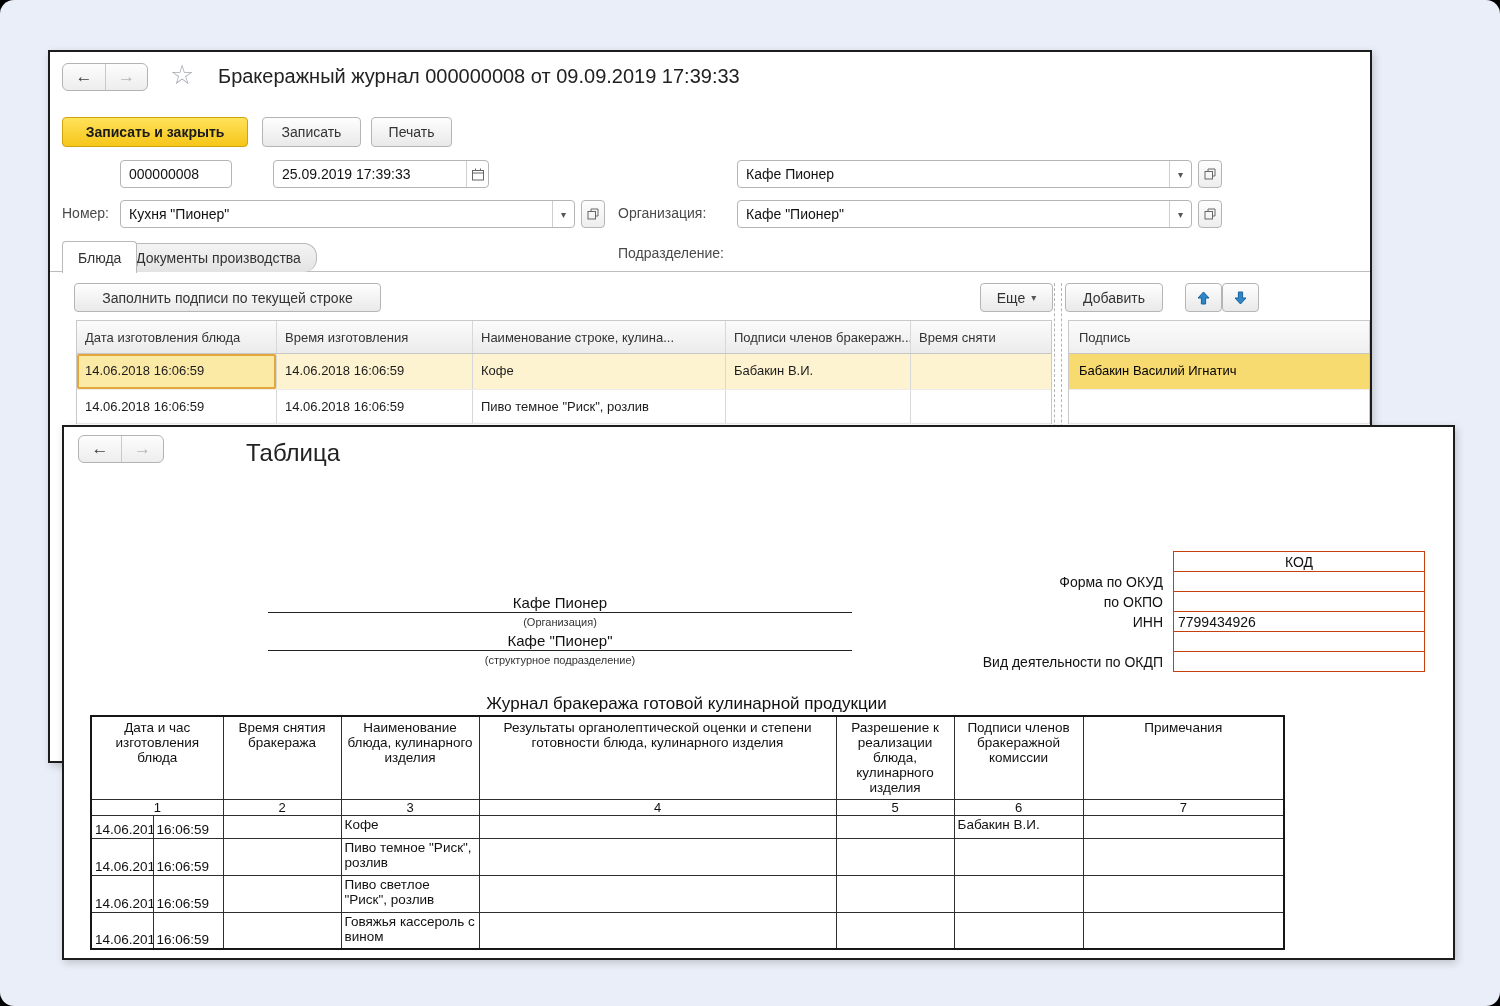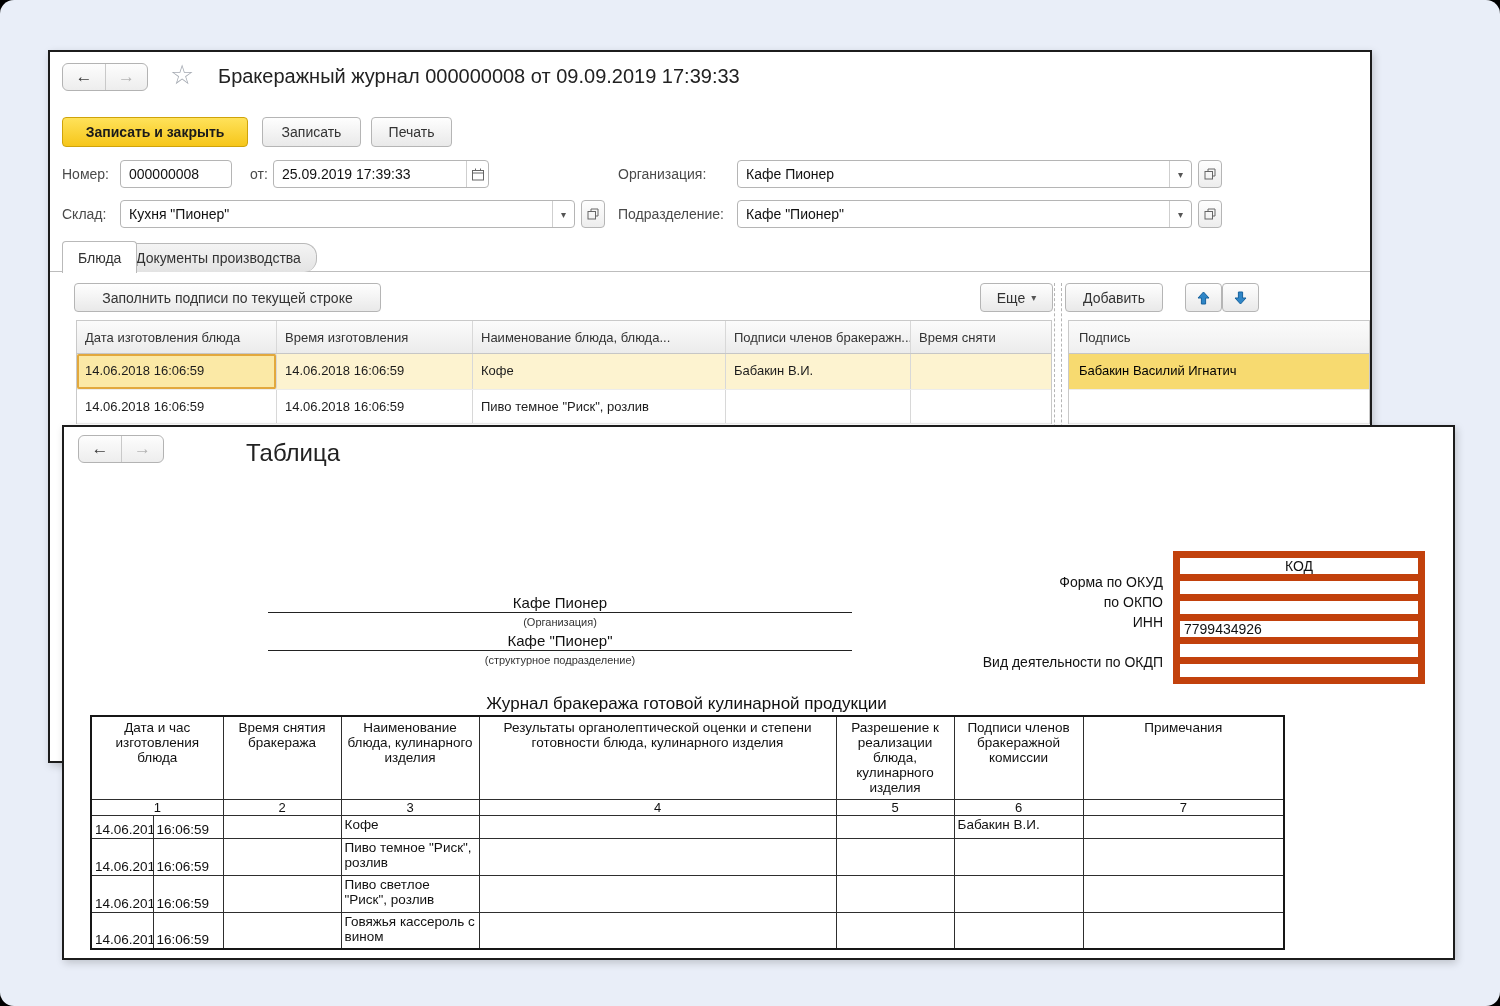--- a/index.html
+++ b/index.html
@@ -19,21 +19,21 @@
   .navbtn.disabled { color:#b3b3b3; }
   .star { position:absolute; font-size:27px; color:#a6abb3; line-height:28px; }
   .wintitle { position:absolute; color:#222; white-space:nowrap; }
 
   .btn { position:absolute; height:30px; border:1px solid #b5b5b5; border-radius:4px;
          background:linear-gradient(#fefefe,#e9e9e9); color:#333; font-size:14px;
          display:flex; align-items:center; justify-content:center; white-space:nowrap; }
   .btn-yellow { background:linear-gradient(#ffe25a,#f6c61a); border-color:#cfa30a; font-weight:bold; color:#1a1a1a; }
   .caret { font-size:10px; color:#555; margin-left:6px; }
 
-  .lbl { position:absolute; height:28px; line-height:28px; font-size:14px; color:#4a4a4a; white-space:nowrap; }
+  .lbl { position:absolute; height:28px; line-height:28px; font-size:14px; color:#4a4a4a; white-space:nowrap;margin-top:39px; }
   .input, .combo { position:absolute; height:28px; border:1px solid #b5b5b5; border-radius:4px; background:#fff;
                    font-size:14px; color:#111; display:flex; align-items:center; }
   .input .val, .combo .val { flex:1; padding:0 8px; white-space:nowrap; overflow:hidden; }
   .combo .dd, .input .dd { width:22px; height:26px; display:flex; align-items:center; justify-content:center;
         border-left:1px solid #cfcfcf; color:#555; font-size:10px; }
   .sqbtn { position:absolute; width:24px; height:28px; border:1px solid #b5b5b5; border-radius:4px;
            background:linear-gradient(#fefefe,#ededed); display:flex; align-items:center; justify-content:center; }
 
   
   .tabline { position:absolute; left:0; top:219px; width:100%; border-top:1px solid #bdbdbd; }
@@ -60,21 +60,21 @@
 
   .sigpanel { position:absolute; left:1018px; top:268px; width:302px; border:1px solid #c9c9c9; border-bottom:none; background:#fff; }
   .sig-head { height:33px; background:linear-gradient(#fbfbfb,#efefef); border-bottom:1px solid #c6c6c6;
               font-size:13px; color:#333; line-height:33px; padding:0 10px; }
   .sig-row { height:36px; font-size:13px; line-height:34px; padding:0 10px; border-bottom:1px solid #ececec; white-space:nowrap; }
   .sig-row.sel { background:#f7da70; }
   .sig-row:last-child { height:34px; }
 
   
   .code-table { position:absolute; left:1109px; top:124px; width:252px; border-collapse:collapse; }
-  .code-table td { border:7px solid #c2410c; height:20px; font-size:14px; color:#111; padding:0 4px; }
+  .code-table td { border:1px solid #c2410c; height:20px; font-size:14px; color:#111; padding:0 4px; }
   .code-head { text-align:center; }
   .code-lbl { position:absolute; width:320px; right:285px; text-align:right; font-size:14px; color:#111;
               height:20px; line-height:20px; padding-right:5px; white-space:nowrap; }
 
   .u-line { position:absolute; left:204px; width:584px; text-align:center; font-size:15px; color:#111;
             border-bottom:1px solid #222; height:20px; line-height:20px; }
   .u-cap  { position:absolute; left:204px; width:584px; text-align:center; font-size:11px; color:#333; }
 
   .doc-title { position:absolute; left:26px; top:267px; width:1193px; text-align:center; font-size:17px; color:#111; }
 
@@ -183,21 +183,21 @@
           <svg width="13" height="14" viewBox="0 0 13 14">
             <path d="M6.5 13 L1 7 H4.4 V1 H8.6 V7 H12 Z" fill="#2f86c7" stroke="#17629e"></path>
           </svg>
         </span>
     </div>
 
     <div class="grid">
       <div class="g-head">
         <div class="gc c1">Дата изготовления блюда</div>
         <div class="gc c2">Время изготовления</div>
-        <div class="gc c3">Наименование блюда, блюда...</div>
+        <div class="gc c3">Наименование строке, кулина...</div>
         <div class="gc c4">Подписи членов бракеражн...</div>
         <div class="gc c5">Время сняти</div>
       </div>
       <div class="g-row sel">
         <div class="gc c1 cell-active">14.06.2018 16:06:59</div>
         <div class="gc c2">14.06.2018 16:06:59</div>
         <div class="gc c3">Кофе</div>
         <div class="gc c4">Бабакин В.И.</div>
         <div class="gc c5"></div>
       </div>

